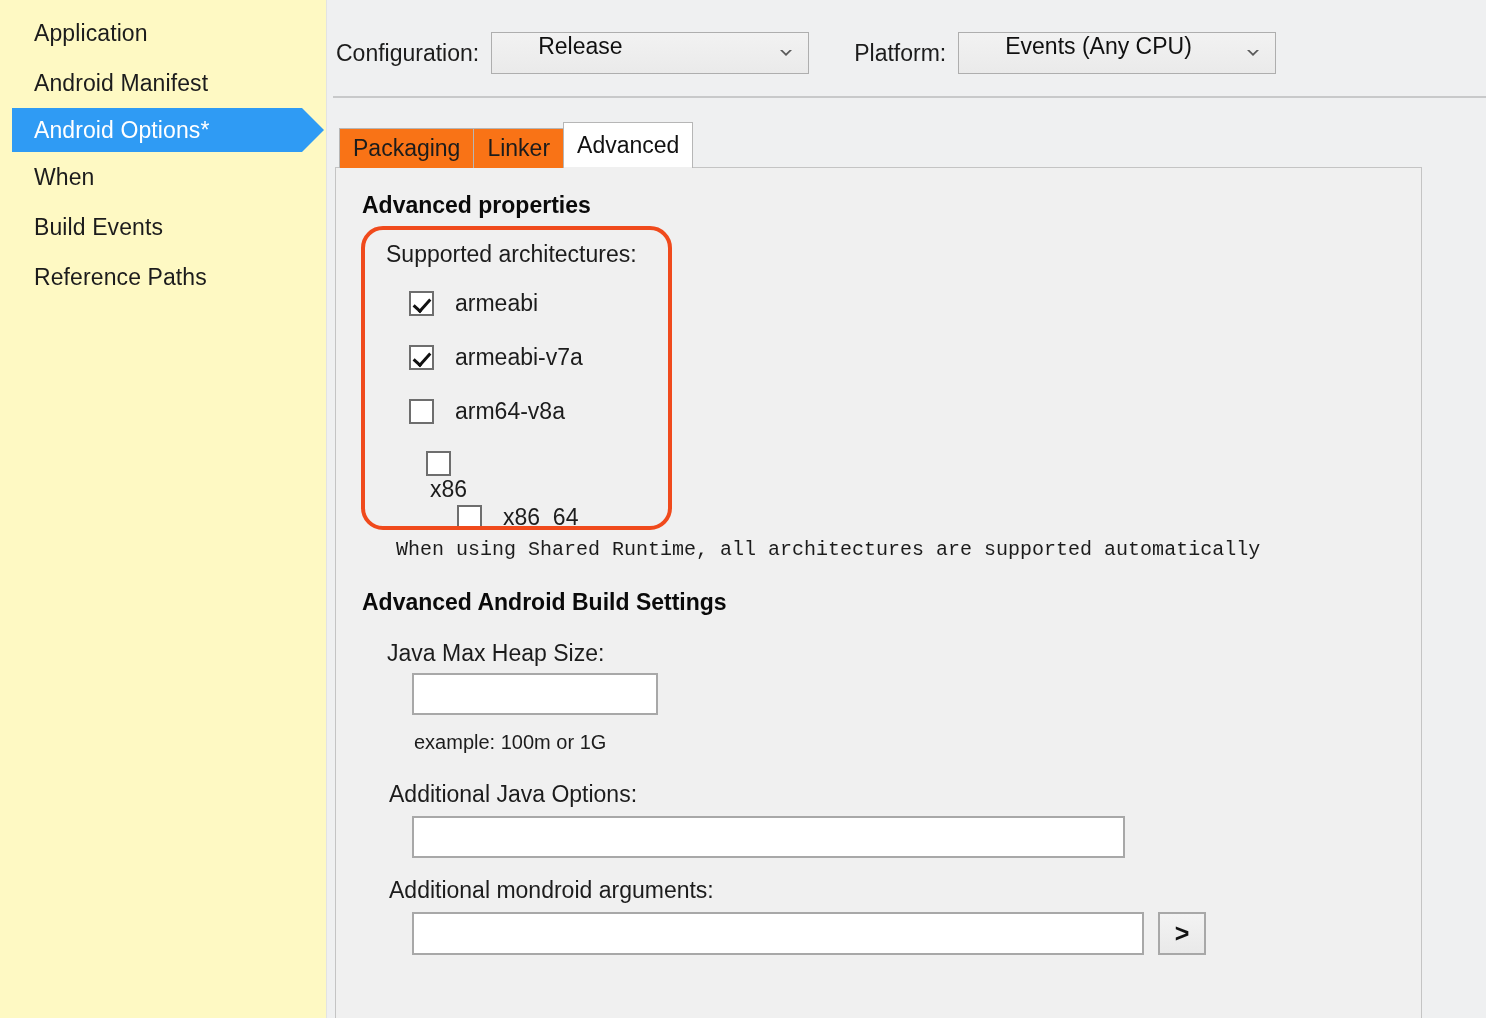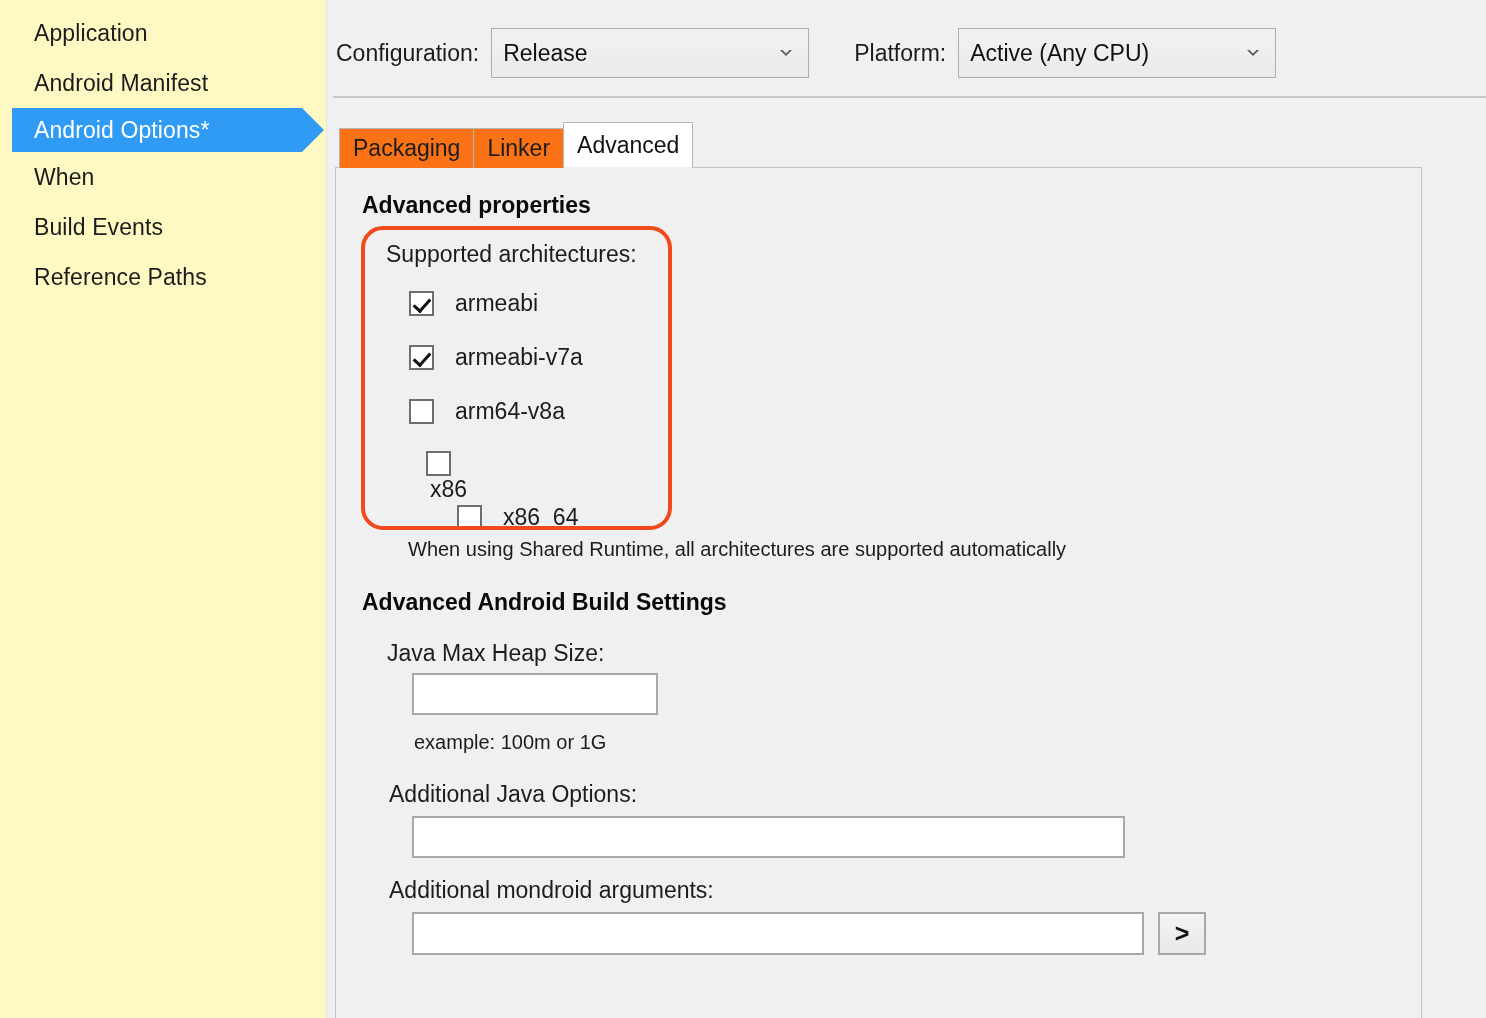--- a/index.html
+++ b/index.html
@@ -82,26 +82,26 @@
     align-items: center;
     height: 50px;
   }
   .cfg-label {
     font-size: 23px;
     color: #1c1c1c;
     white-space: nowrap;
   }
   .combo {
     position: relative;
-    height: 50px;
+    height: 42px;
     background: linear-gradient(180deg, #f2f2f2 0%, #eaeaea 100%);
     border: 1px solid #aeaeae;
     display: flex;
-    align-items: center;
-    box-sizing: border-box;
+    box-sizing: border-box;
+    padding-left: 35px;
   }
   .combo .combo-value {
     font-size: 23px;
     color: #101010;
     padding-left: 11px;
     white-space: nowrap;
     overflow: hidden;
   }
   .combo .chev {
     position: absolute;
@@ -322,21 +322,21 @@
       <span class="chev">
         <svg width="16" height="16" viewBox="0 0 16 16">
             <path d="M2 5 L8 11 L14 5 L11.6 5 L8 8.6 L4.4 5 Z" fill="#5a5a5a"></path>
           </svg>
       </span>
     </div>
 
     <span class="cfg-label" id="lbl-platform">Platform:</span>
 
     <div class="combo" id="combo-platform">
-      <span class="combo-value">Active (Any CPU)</span>
+      <span class="combo-value">Events (Any CPU)</span>
       <span class="chev">
         <svg width="16" height="16" viewBox="0 0 16 16">
             <path d="M2 5 L8 11 L14 5 L11.6 5 L8 8.6 L4.4 5 Z" fill="#5a5a5a"></path>
           </svg>
       </span>
     </div>
   </div>
 
   <div id="top-sep"></div>
 
@@ -378,21 +378,21 @@
       <span class="cb-label">x86</span>
     </div>
 
     <div class="cb-row" style="top:336px;padding-left:48px;">
       <span class="cb-box"></span>
       <span class="cb-label">x86_64</span>
     </div>
 
     <div id="redbox"></div>
 
-    <div class="small-text" style="left:72px; top:370px;">When using Shared Runtime, all architectures are supported automatically</div>
+    <div class="small-text" style="left:60px; top:370px;font-family:Liberation Mono, monospace;">When using Shared Runtime, all architectures are supported automatically</div>
 
     <div class="section-head" style="left:26px; top:421px;">Advanced Android Build Settings</div>
 
     <div class="body-text" style="left:51px; top:472px;">Java Max Heap Size:</div>
 
     <input class="tinput" style="left: 76px; top: 505px; width: 246px; height: 42px;" value="">
 
     <div class="small-text" style="left:78px; top:563px;">example: 100m or 1G</div>
 
     <div class="body-text" style="left:53px; top:613px;">Additional Java Options:</div>

